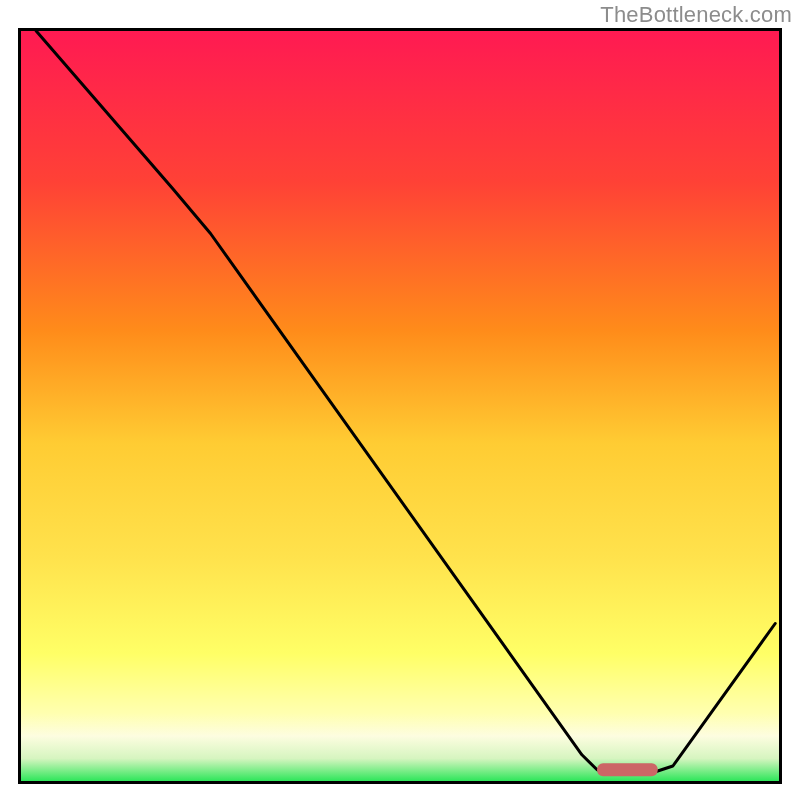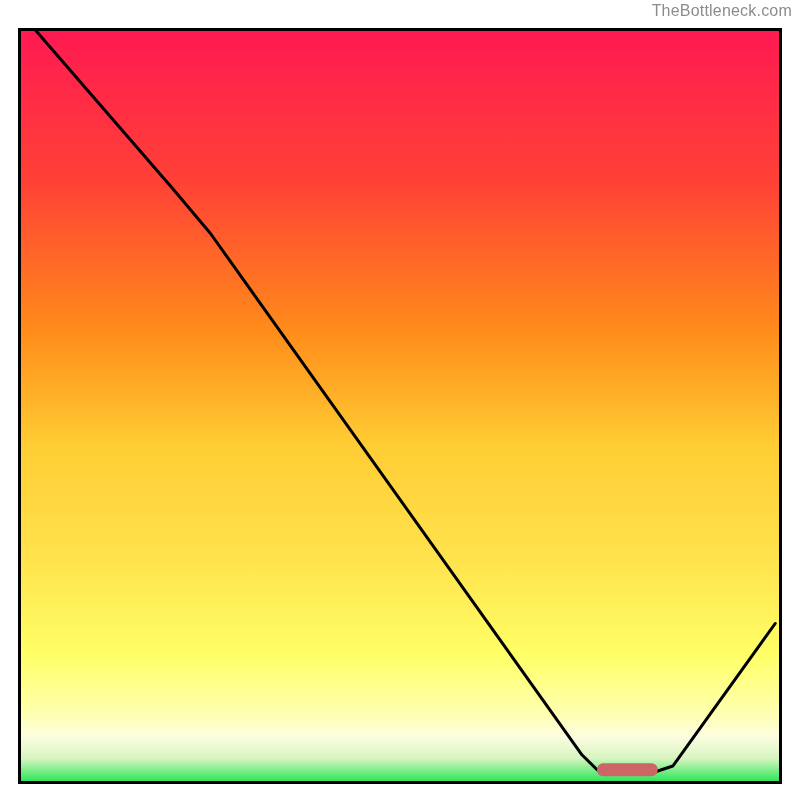--- a/index.html
+++ b/index.html
@@ -8,21 +8,21 @@
     width: 800px;
     height: 800px;
     background: #ffffff;
     overflow: hidden;
     font-family: Arial, Helvetica, sans-serif;
   }
   .watermark {
     position: absolute;
     top: 2px;
     right: 8px;
-    font-size: 16px;
+    font-size: 22px;
     font-weight: 500;
     color: #8c8c8c;
     letter-spacing: 0.2px;
     z-index: 10;
   }
   .frame {
     position: absolute;
     border: 3px solid #000;
     box-sizing: border-box;
   }

